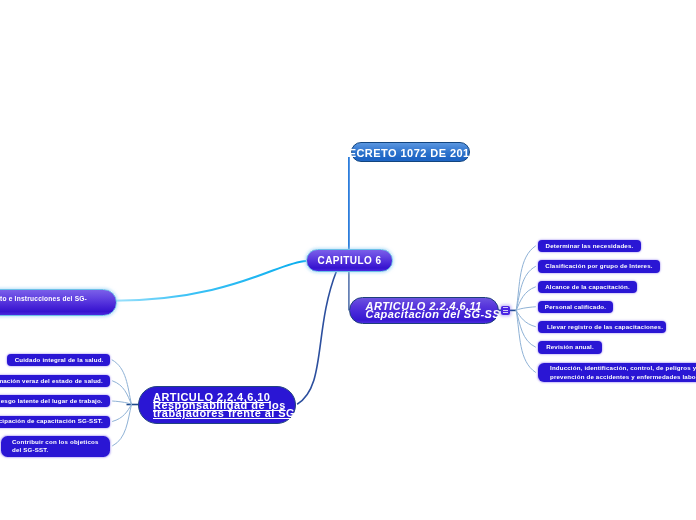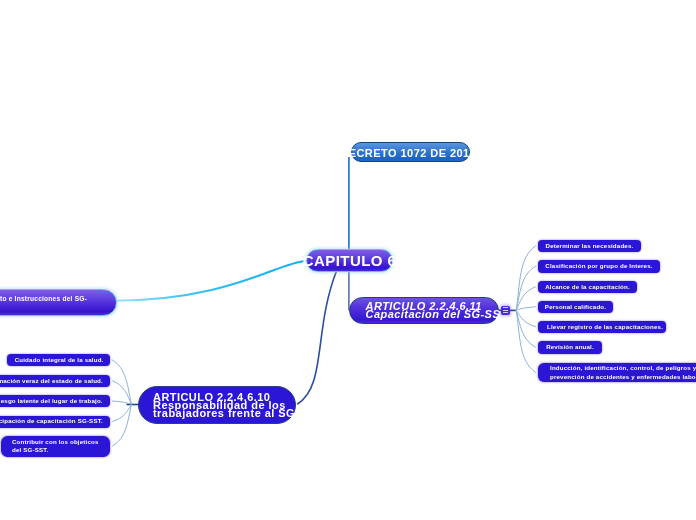--- a/index.html
+++ b/index.html
@@ -18,21 +18,21 @@
   .sel{background:linear-gradient(180deg,#7a5fe8 0%,#6445e2 30%,#4a27d8 62%,#3613cf 86%,#4a2ade 100%);
        border:1.3px solid #6cc0e8;border-radius:20px;
        box-shadow:0 0 3px 1.2px rgba(150,210,245,.55);}
   
   .grad{background:linear-gradient(180deg,#6c53e0 0%,#5836dc 32%,#4526d8 60%,#3618d0 88%,#4a2ae0 100%);
         border:1px solid #1d3f7a;border-radius:20px;}
   
   .blue{background:linear-gradient(180deg,#5b97e0 0%,#4182d5 28%,#2a71cb 58%,#1c63c3 88%,#2168c6 100%);
         border:1px solid #12457f;border-radius:20px;}
   .big .txt{font-size:11px;font-weight:bold;letter-spacing:.45px;line-height:8px;}
-  .root .txt{font-size:15px;font-weight:bold;letter-spacing:.45px;line-height:11px;}
+  .root .txt{font-size:10px;font-weight:bold;letter-spacing:.45px;line-height:11px;}
   .leaf .txt{font-size:6.6px;font-weight:bold;letter-spacing:.22px;line-height:8.4px;}
   #collapse{position:absolute;background:#4a25e3;border-radius:2px;
             display:flex;flex-direction:column;justify-content:center;
             align-items:center;box-shadow:0 0 3px 1.5px rgba(100,70,235,.35);}
   #collapse i{display:block;width:5.6px;height:1px;background:#d3caf7;margin:0.7px 0;}
 </style>
 </head>
 <body>
 
 <div id="stage">
@@ -81,21 +81,21 @@
 
   <div class="node sel leaf" style="left:-30px;top:289px;width:147px;height:27px;padding-bottom:6px;overflow:hidden;">
     <span class="txt">to e Instrucciones del SG-</span>
   </div>
 
   <div class="node grad big" style="left:348.6px;top:296.5px;width:150px;height:27px;justify-content:flex-start;padding-left:16px;text-align:left;font-style:italic;">
     <span class="txt">ARTICULO 2.2.4.6.11
 Capacitacion del SG-SST.</span>
   </div>
 
-  <div class="node flat big" style="left:138px;top:386px;width:158px;height:38px;border-radius:19px;justify-content:flex-start;padding-left:14px;text-align:left;border:1px solid #22447f;box-shadow:none;">
+  <div class="node flat big" style="left:138px;top:386px;width:158px;height:38px;border-radius:19px;justify-content:flex-start;padding-left:14px;text-align:left;border:1px solid #22447f;box-shadow:none;text-decoration:underline;">
     <span class="txt">ARTICULO 2.2.4.6.10
 Responsabilidad de los
 trabajadores frente al SG-SST.</span>
   </div>
 
   <div id="collapse" style="left:501px;top:305.8px;width:9px;height:9px;">
     <i></i>
     <i></i>
     <i></i>
   </div>

